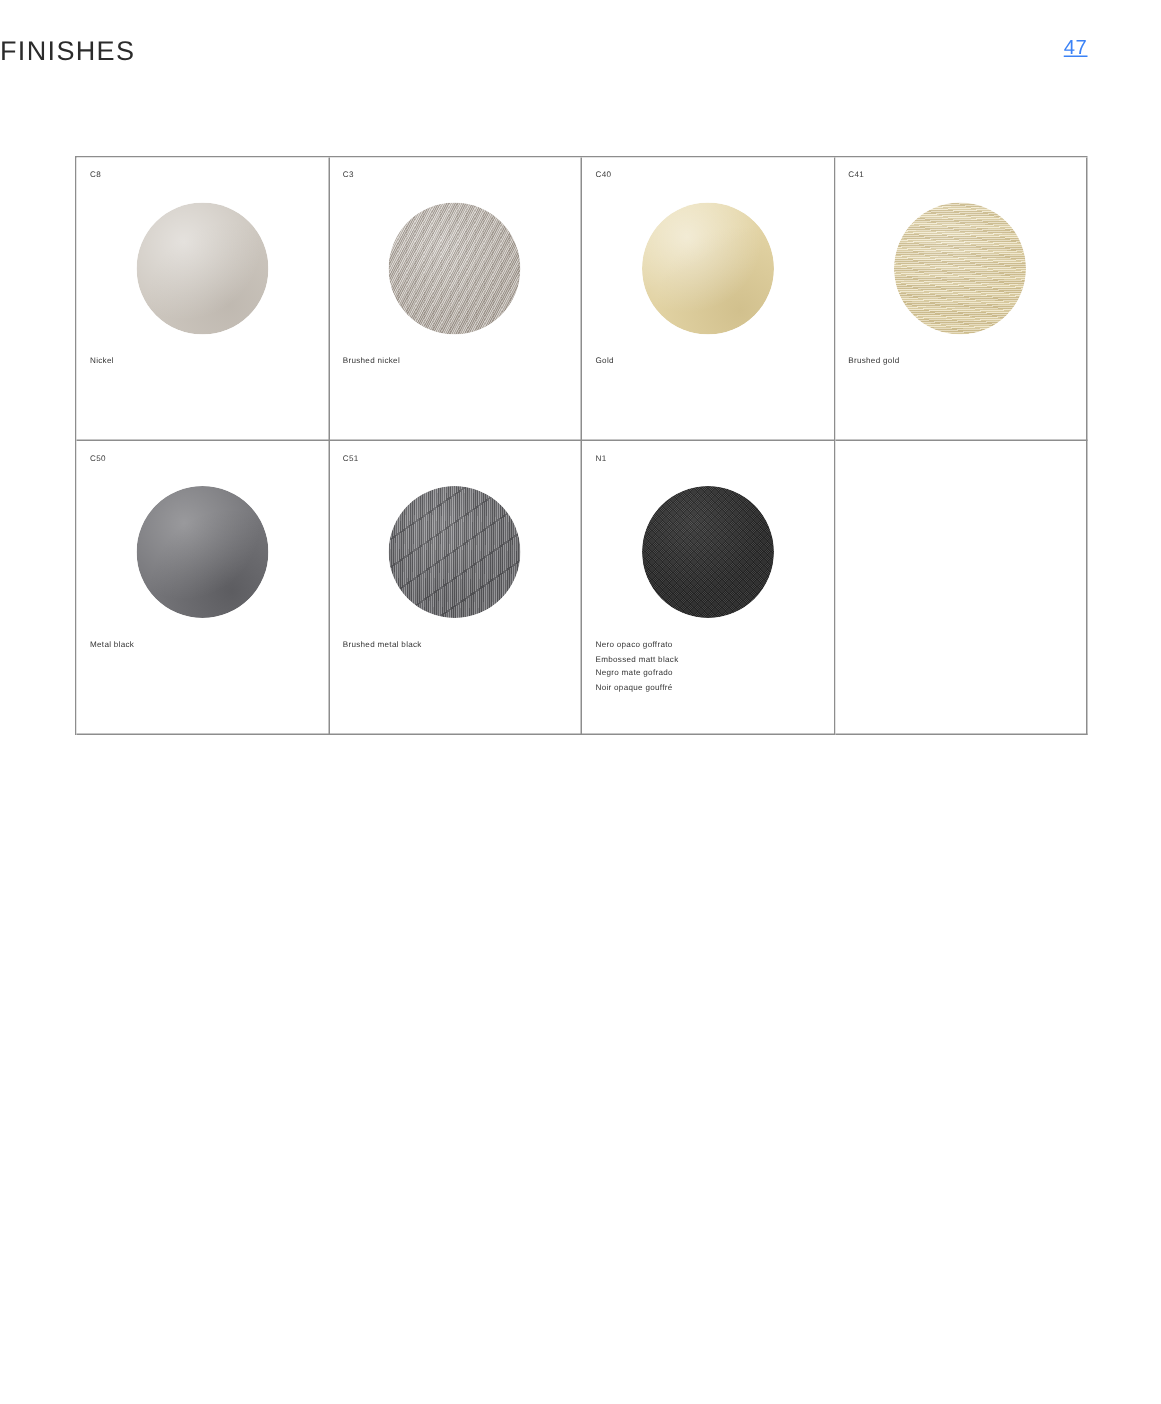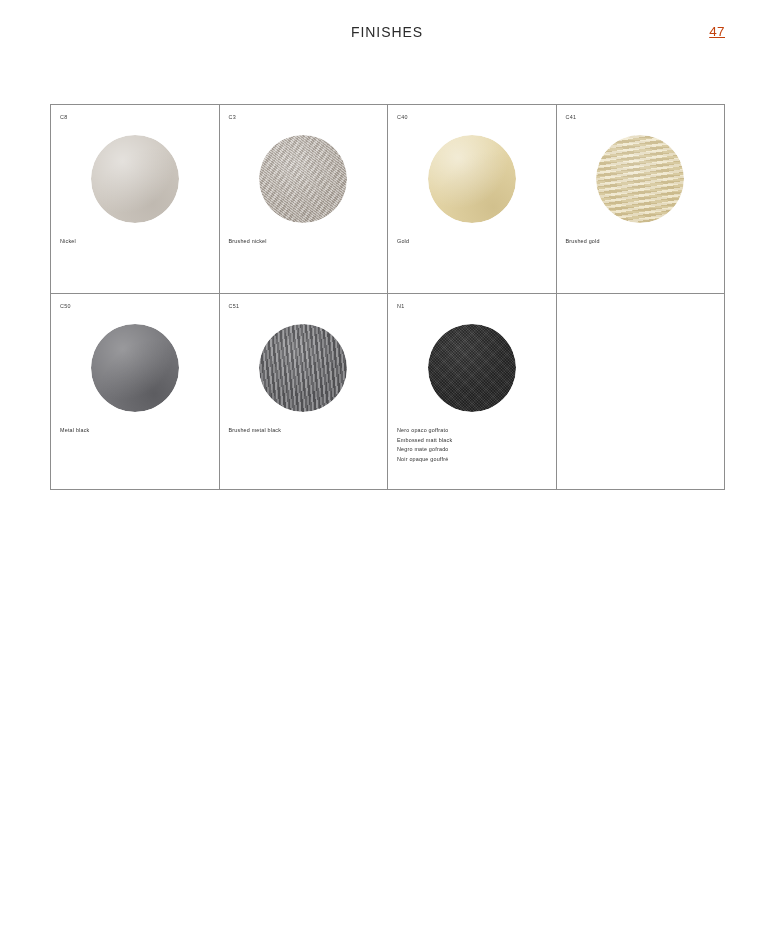--- a/index.html
+++ b/index.html
@@ -22,32 +22,31 @@
     top: 24px;
     left: 0;
     width: 774px;
     height: 20px;
   }
   .page-header .title {
     position: absolute;
     left: 0;
     top: 0;
     width: 774px;
-    text-align: center;
-    font-size: 14px;
+    font-size: 18px;
     letter-spacing: 0.9px;
     color: #2b2b2b;
     font-weight: 400;
   }
   .page-header .folio {
     position: absolute;
     right: 49px;
     top: 0;
     font-size: 13.5px;
-    color: #c2410c;
+    color: #3b82f6;
     letter-spacing: 0.4px;
     text-decoration: underline;
   }
 
   
   .finish-grid {
     position: absolute;
     left: 50px;
     top: 104px;
     width: 675px;

